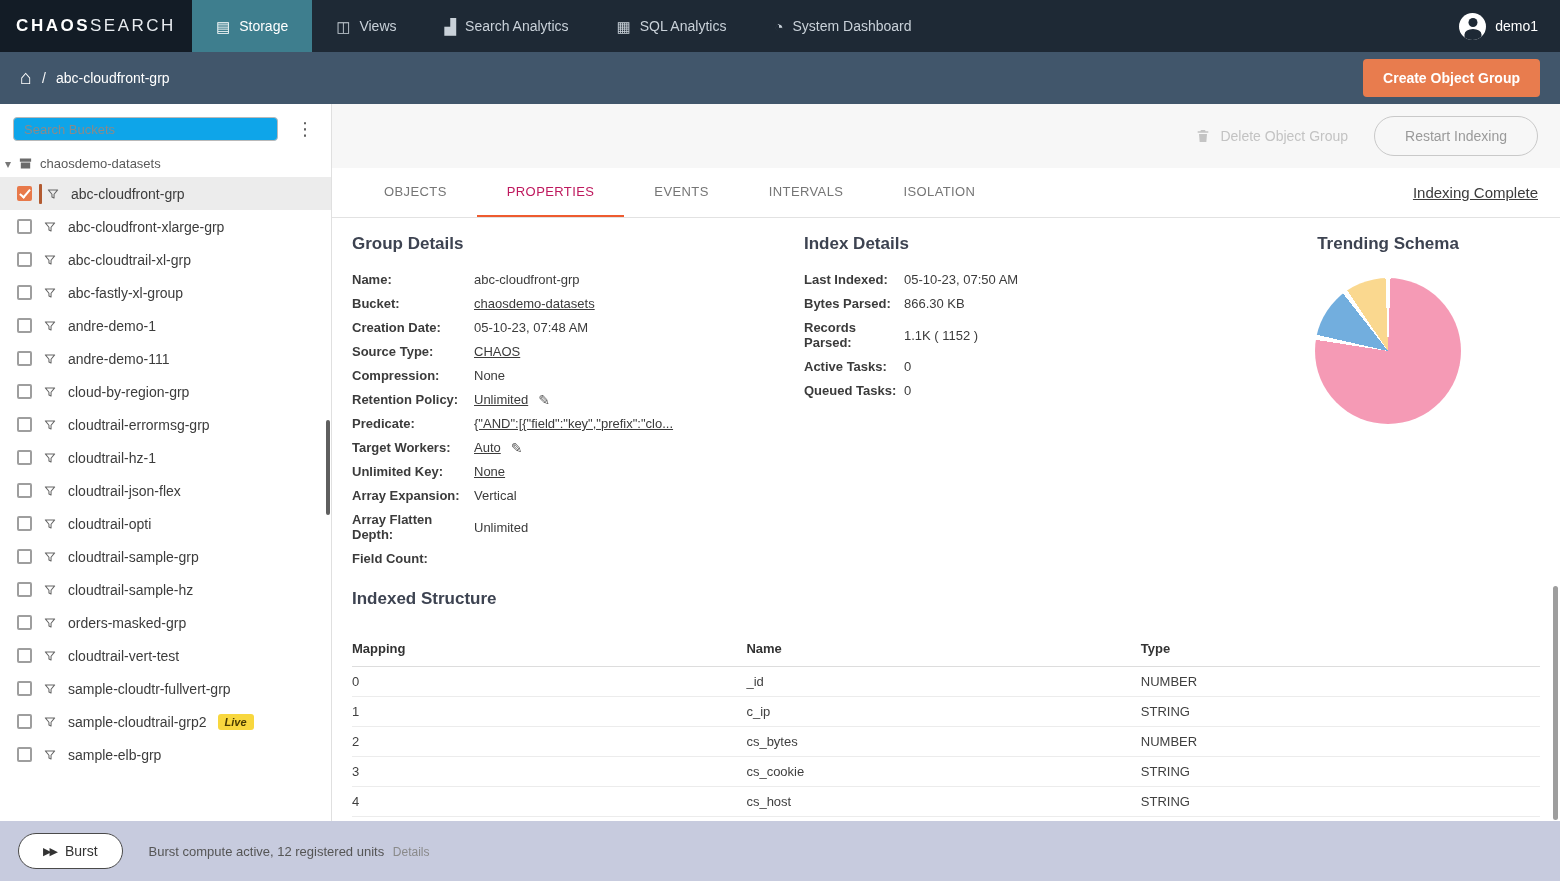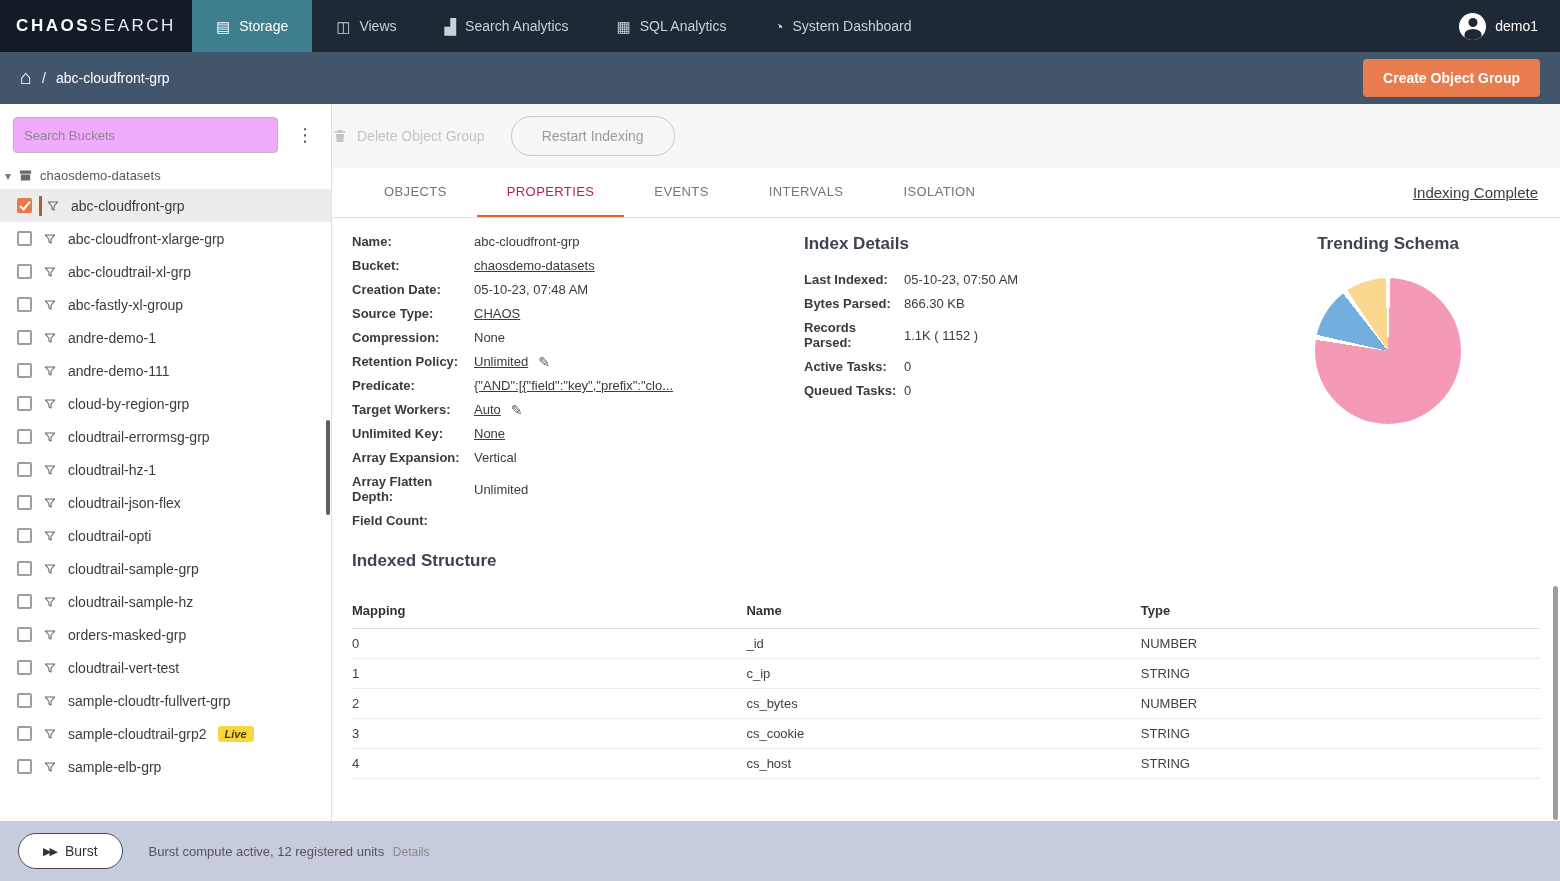--- a/index.html
+++ b/index.html
@@ -27,40 +27,40 @@
   .crumb-sep{opacity:.95;font-size:14px;}
   .crumb{font-size:14px;}
   .create-btn{margin-left:auto;background:#e87c4e;color:#fff;border:none;border-radius:4px;padding:11px 20px;font-size:14px;font-weight:700;cursor:pointer;font-family:inherit;}
 
   
   .middle{flex:1;display:flex;min-height:0;}
 
   
   .sidebar{width:332px;flex:0 0 332px;background:#fff;border-right:1px solid #e0e0e0;position:relative;overflow:hidden;}
   .search-row{display:flex;align-items:center;padding:13px 12px 12px 13px;gap:13px;}
-  .search-input{flex:1;height:36px;border:1px solid #b9b9b9;border-radius:4px;padding:0 10px;font-size:13px;color:#333;outline:none;font-family:inherit;background:#f0abfc;}
+  .search-input{flex:1;height:24px;border:1px solid #b9b9b9;border-radius:4px;padding:0 10px;font-size:13px;color:#333;outline:none;font-family:inherit;background:#0ea5e9;}
   .search-input::placeholder{color:#8a8a8a;}
   .dots{font-size:18px;color:#555;cursor:pointer;padding:0 5px;}
   .tree-header{display:flex;align-items:center;gap:7px;padding:3px 6px 6px 5px;font-size:13px;color:#5a5a5a;cursor:pointer;}
   .caret{color:#777;font-size:12px;}
   .bucket-item{height:33px;display:flex;align-items:center;gap:11px;padding-left:17px;font-size:14px;color:#3c3c3c;cursor:pointer;}
   .bucket-item.selected{background:#ececec;}
   .sel-indicator{display:none;width:3px;height:20px;background:#b25a30;border-radius:1px;margin:0 -7px 0 -4px;}
   .selected .sel-indicator{display:block;}
   .checkbox{width:15px;height:15px;border:2px solid #9e9e9e;border-radius:2px;flex:0 0 15px;position:relative;background:#fff;}
   .checkbox.checked{background:#e8794a;border-color:#e8794a;}
   .checkbox.checked::after{content:'';position:absolute;left:3px;top:-1px;width:4px;height:9px;border:solid #fff;border-width:0 2px 2px 0;transform:rotate(40deg);}
   .funnel-icon{flex:0 0 14px;display:flex;}
   .bucket-label{white-space:nowrap;}
   .live-badge{background:#f8d73e;color:#4a3b00;font-size:11px;font-weight:700;font-style:italic;padding:2px 7px;border-radius:3px;}
   .sidebar-scrollbar{position:absolute;right:1px;top:316px;width:4px;height:95px;background:#5f5f5f;border-radius:2px;}
 
   
   .main{flex:1;position:relative;background:#f7f7f7;overflow:hidden;display:flex;flex-direction:column;min-width:0;}
-  .toolbar{height:64px;flex:0 0 64px;display:flex;align-items:center;justify-content:flex-start;gap:26px;padding-right:22px;}
+  .toolbar{height:64px;flex:0 0 64px;display:flex;align-items:center;justify-content:flex-end;gap:26px;padding-right:22px;}
   .delete-btn{display:flex;align-items:center;gap:9px;color:#c3c3c3;font-size:14px;cursor:default;}
   .restart-btn{border:1px solid #c9c9c9;background:transparent;border-radius:22px;padding:11px 30px;color:#9a9a9a;font-size:14px;font-family:inherit;}
   .tabs-row{display:flex;align-items:stretch;height:50px;flex:0 0 50px;border-bottom:1px solid #e2e2e2;padding-left:22px;background:#fff;}
   #tabs{display:flex;}
   .tab{display:flex;align-items:center;padding:0 30px;font-size:13px;letter-spacing:.4px;color:#757575;cursor:pointer;border-bottom:2px solid transparent;}
   .tab.active{color:#be185d;border-bottom-color:#ee5b2f;font-weight:500;text-align:right;}
   .indexing-status{margin-left:auto;align-self:center;padding-right:22px;font-size:15px;color:#3c3c3c;text-decoration:underline;}
   .content{flex:1;background:#fff;padding:16px 20px 0 20px;min-height:0;}
   .row1{display:flex;}
   .col-group{width:452px;flex:0 0 452px;}
@@ -394,20 +394,21 @@
             <div class="tab">EVENTS</div>
             <div class="tab">INTERVALS</div>
             <div class="tab">ISOLATION</div>
           </div>
         <span class="indexing-status">Indexing Complete</span>
       </div>
 
       <div class="content">
         <div class="row1">
           <section class="col-group">
+            <h2 class="section-title">Group Details</h2>
             <div id="group-rows">
   <div class="drow">
     <span class="dlabel">Name:</span>
     <span class="dvalue">abc-cloudfront-grp</span>
 
   </div>
 
   <div class="drow">
     <span class="dlabel">Bucket:</span>
     <span class="dvalue link">chaosdemo-datasets</span>

